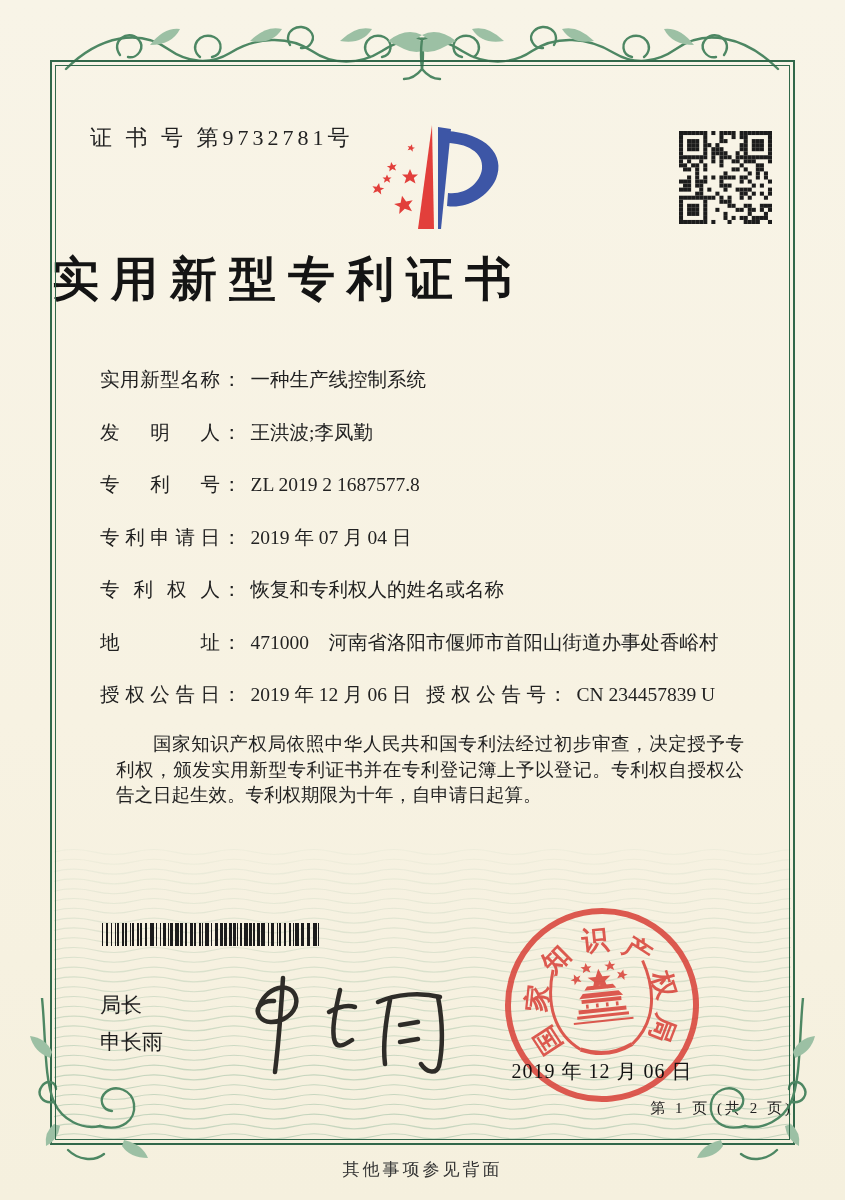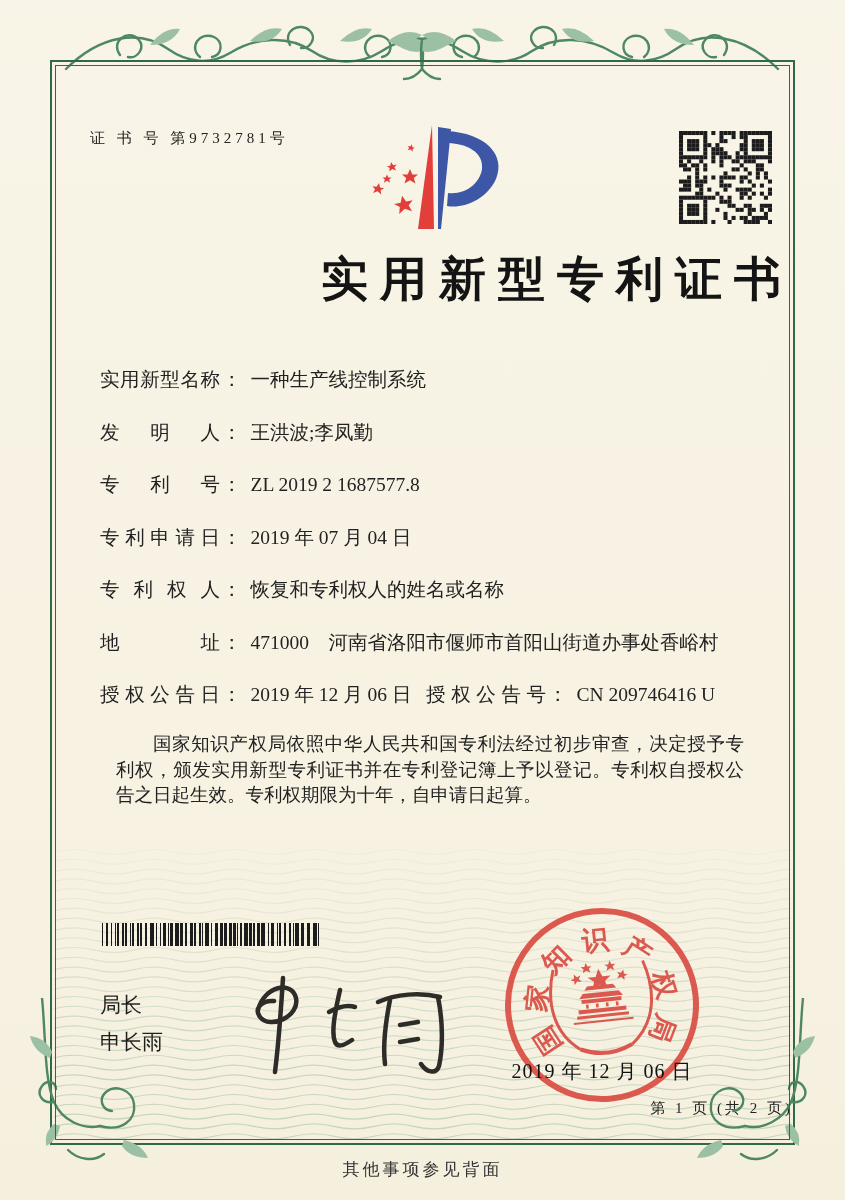--- a/index.html
+++ b/index.html
@@ -3,24 +3,24 @@
 <meta charset="utf-8">
 <style>
   html,body{margin:0;padding:0}
   .page{position:relative;width:845px;height:1200px;overflow:hidden;
         background:linear-gradient(180deg,#f8f4e7 0%,#f7f2e2 60%,#f5f0de 100%);
         font-family:"Liberation Serif","DejaVu Serif",serif;color:#222}
   .frame{position:absolute;left:50px;top:60px;width:741px;height:1081px;
          border:2.5px solid var(--frame-green)}
   .frame::after{content:"";position:absolute;inset:3px;border:1px solid var(--frame-green);pointer-events:none}
   .top-frieze{position:absolute;left:58px;top:5px;width:728px;height:94px}
-  .cert-no{position:absolute;left:38px;top:62px;font-size:15px;letter-spacing:4px;line-height:28px}
+  .cert-no{position:absolute;left:38px;top:62px;font-size:22px;letter-spacing:4px;line-height:28px}
   .logo{position:absolute;left:302px;top:55px;width:165px;height:122px}
   .qr{position:absolute;left:627px;top:69px;width:93px;height:93px}
-  .title{position:absolute;left:0;right:0;top:186px;margin:0;text-align:right;
+  .title{position:absolute;left:0;right:0;top:186px;margin:0;text-align:left;
          font-size:47px;font-weight:700;letter-spacing:12px;color:#141414}
   .fields{position:absolute;left:48px;top:306px;right:26px;font-size:19.5px}
   .frow{height:52.5px;position:relative;white-space:nowrap;line-height:24px}
   .flabel{display:inline-flex;width:120px;justify-content:space-between;vertical-align:top}
   .fcolon{margin:0 9px 0 2px}
   .pair2{position:absolute;left:326px;top:0}
   .paras{position:absolute;left:48px;top:654px;width:660px;font-size:18.5px;line-height:25.6px;text-align:justify}
   .paras p{margin:16px;text-indent:2em}
   .barcode{position:absolute;left:50px;top:861px;width:223px;height:23px}
   .sig{position:absolute;left:48px;top:924px;font-family:"Liberation Sans","DejaVu Sans",sans-serif;
@@ -440,21 +440,21 @@
             <span>公</span>
             <span>告</span>
             <span>日</span>
           </span><span class="fcolon">：</span><span class="fvalue">2019 年 12 月 06 日</span>
         <span class="pair2"><span class="flabel">
               <span>授</span>
               <span>权</span>
               <span>公</span>
               <span>告</span>
               <span>号</span>
-            </span><span class="fcolon">：</span><span class="fvalue">CN 209746416 U</span></span>
+            </span><span class="fcolon">：</span><span class="fvalue">CN 234457839 U</span></span>
       </div>
     </div>
 
     <div class="paras">
       <p>国家知识产权局依照中华人民共和国专利法经过初步审查，决定授予专利权，颁发实用新型专利证书并在专利登记簿上予以登记。专利权自授权公告之日起生效。专利权期限为十年，自申请日起算。</p>
     </div>
 
     <svg class="barcode" viewBox="0 0 223 23" preserveAspectRatio="none">
       <g id="bc-g" class="ink">
           <rect x="0" y="0" width="1" height="23"></rect>

